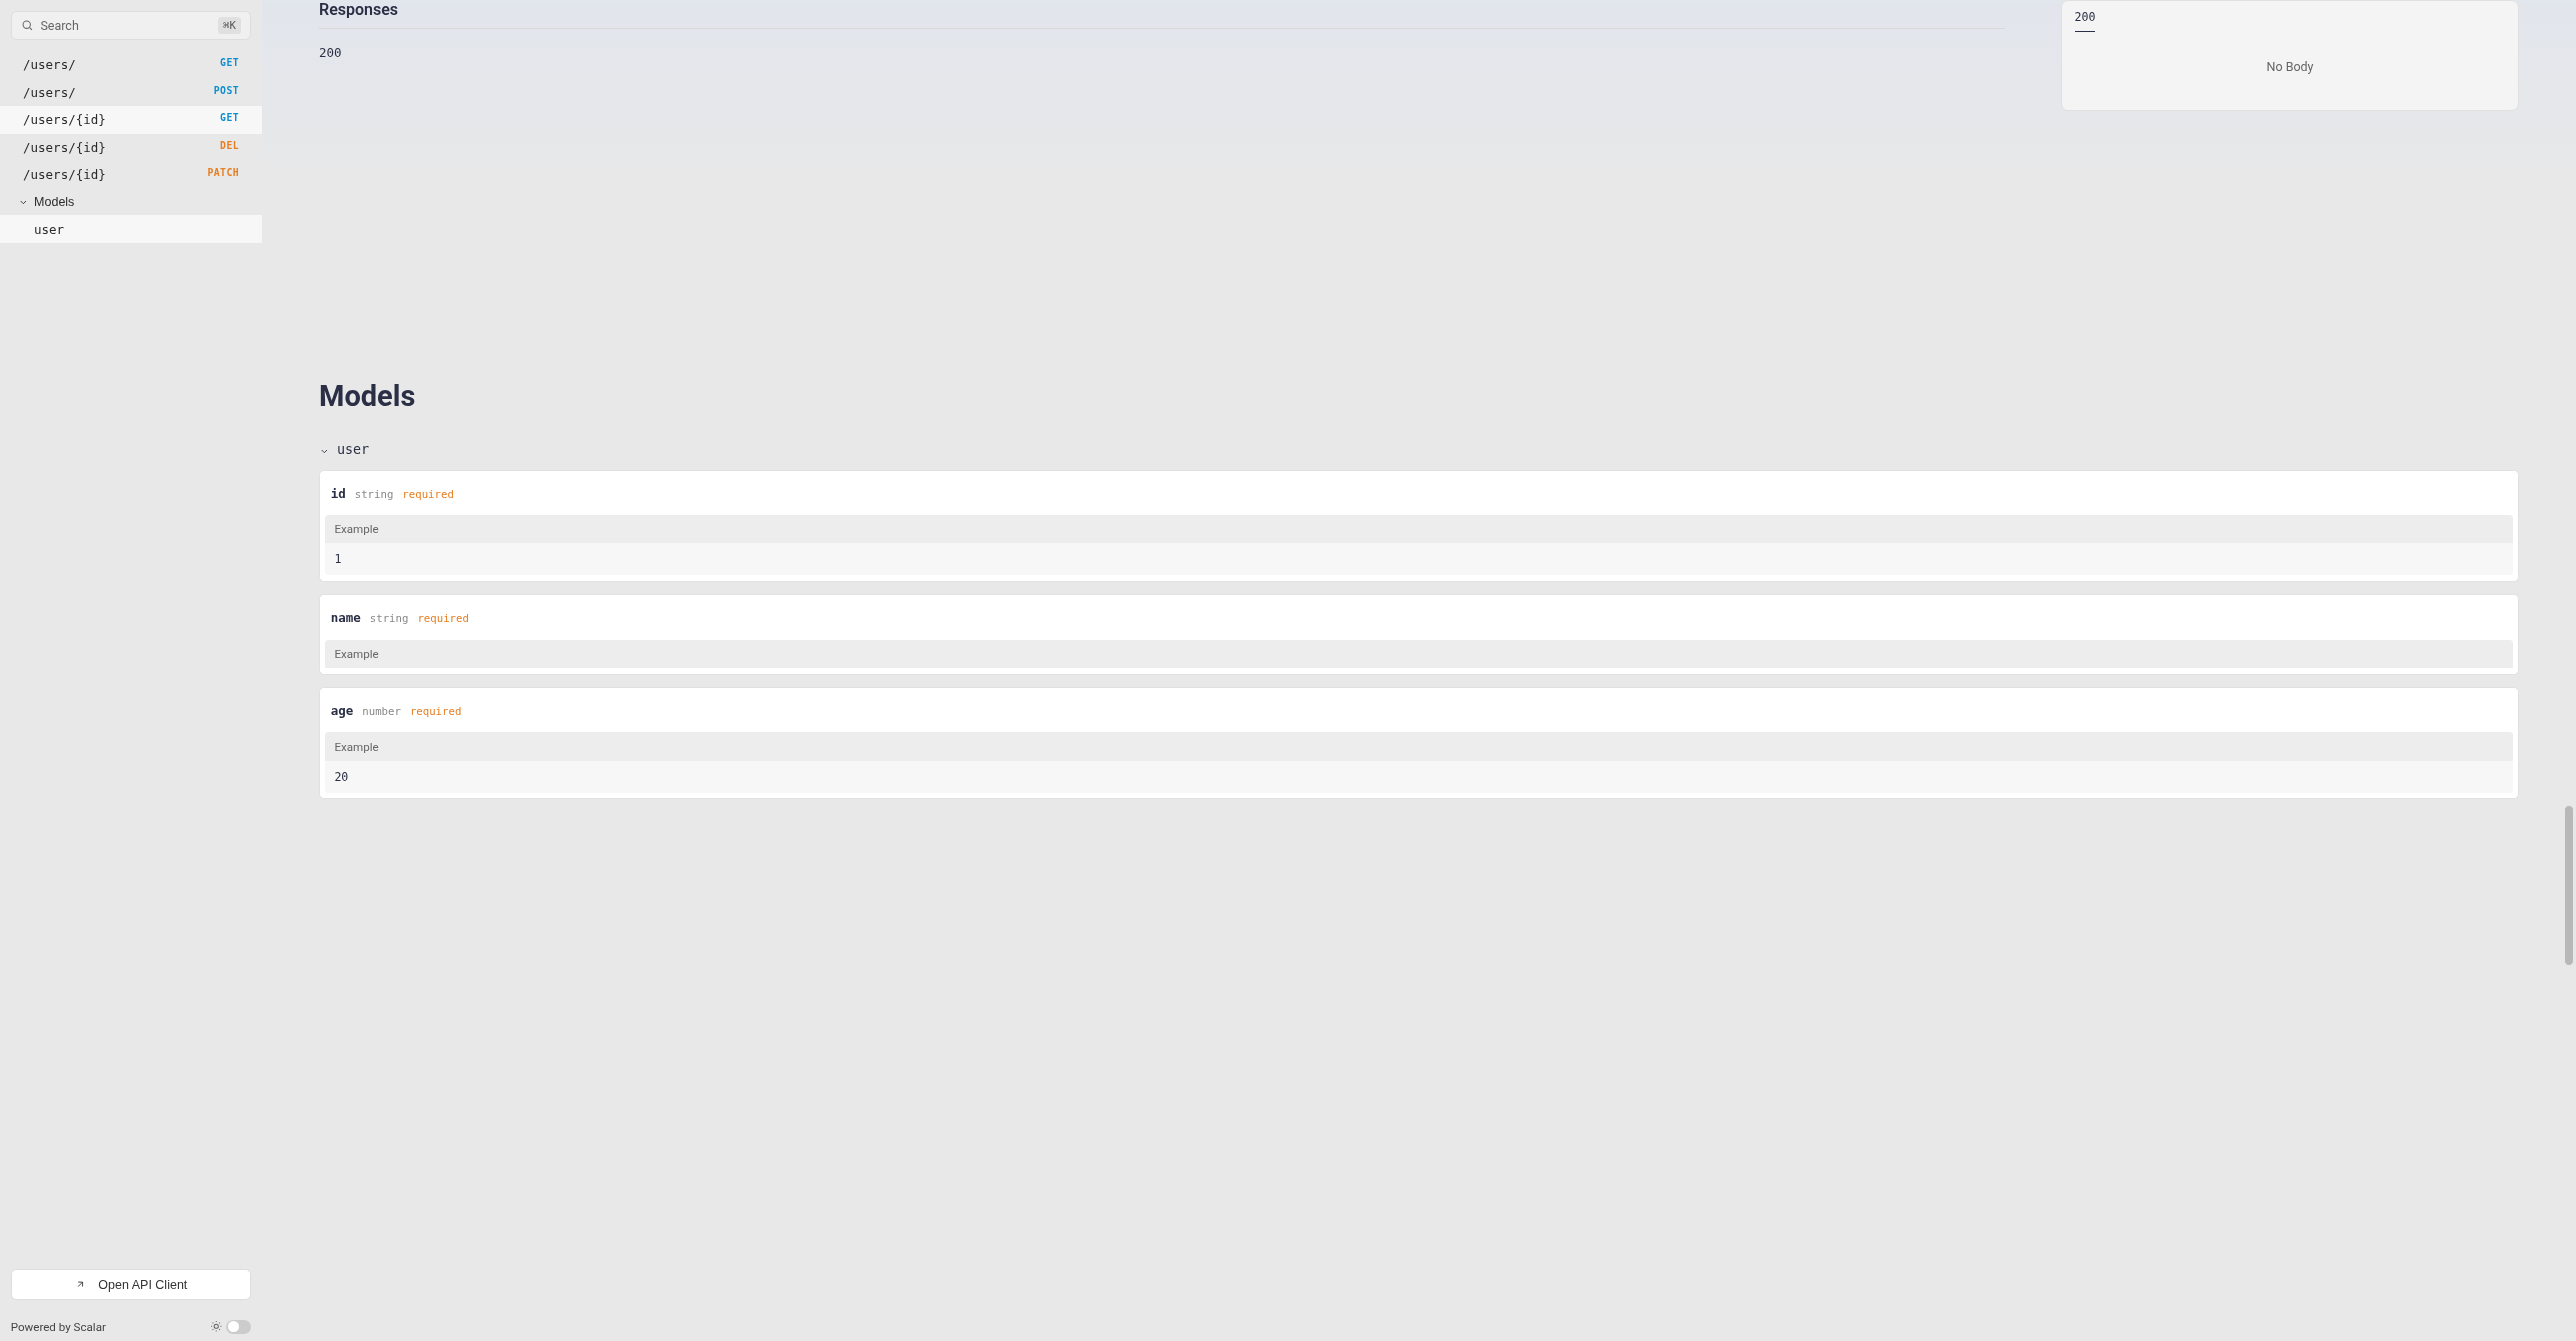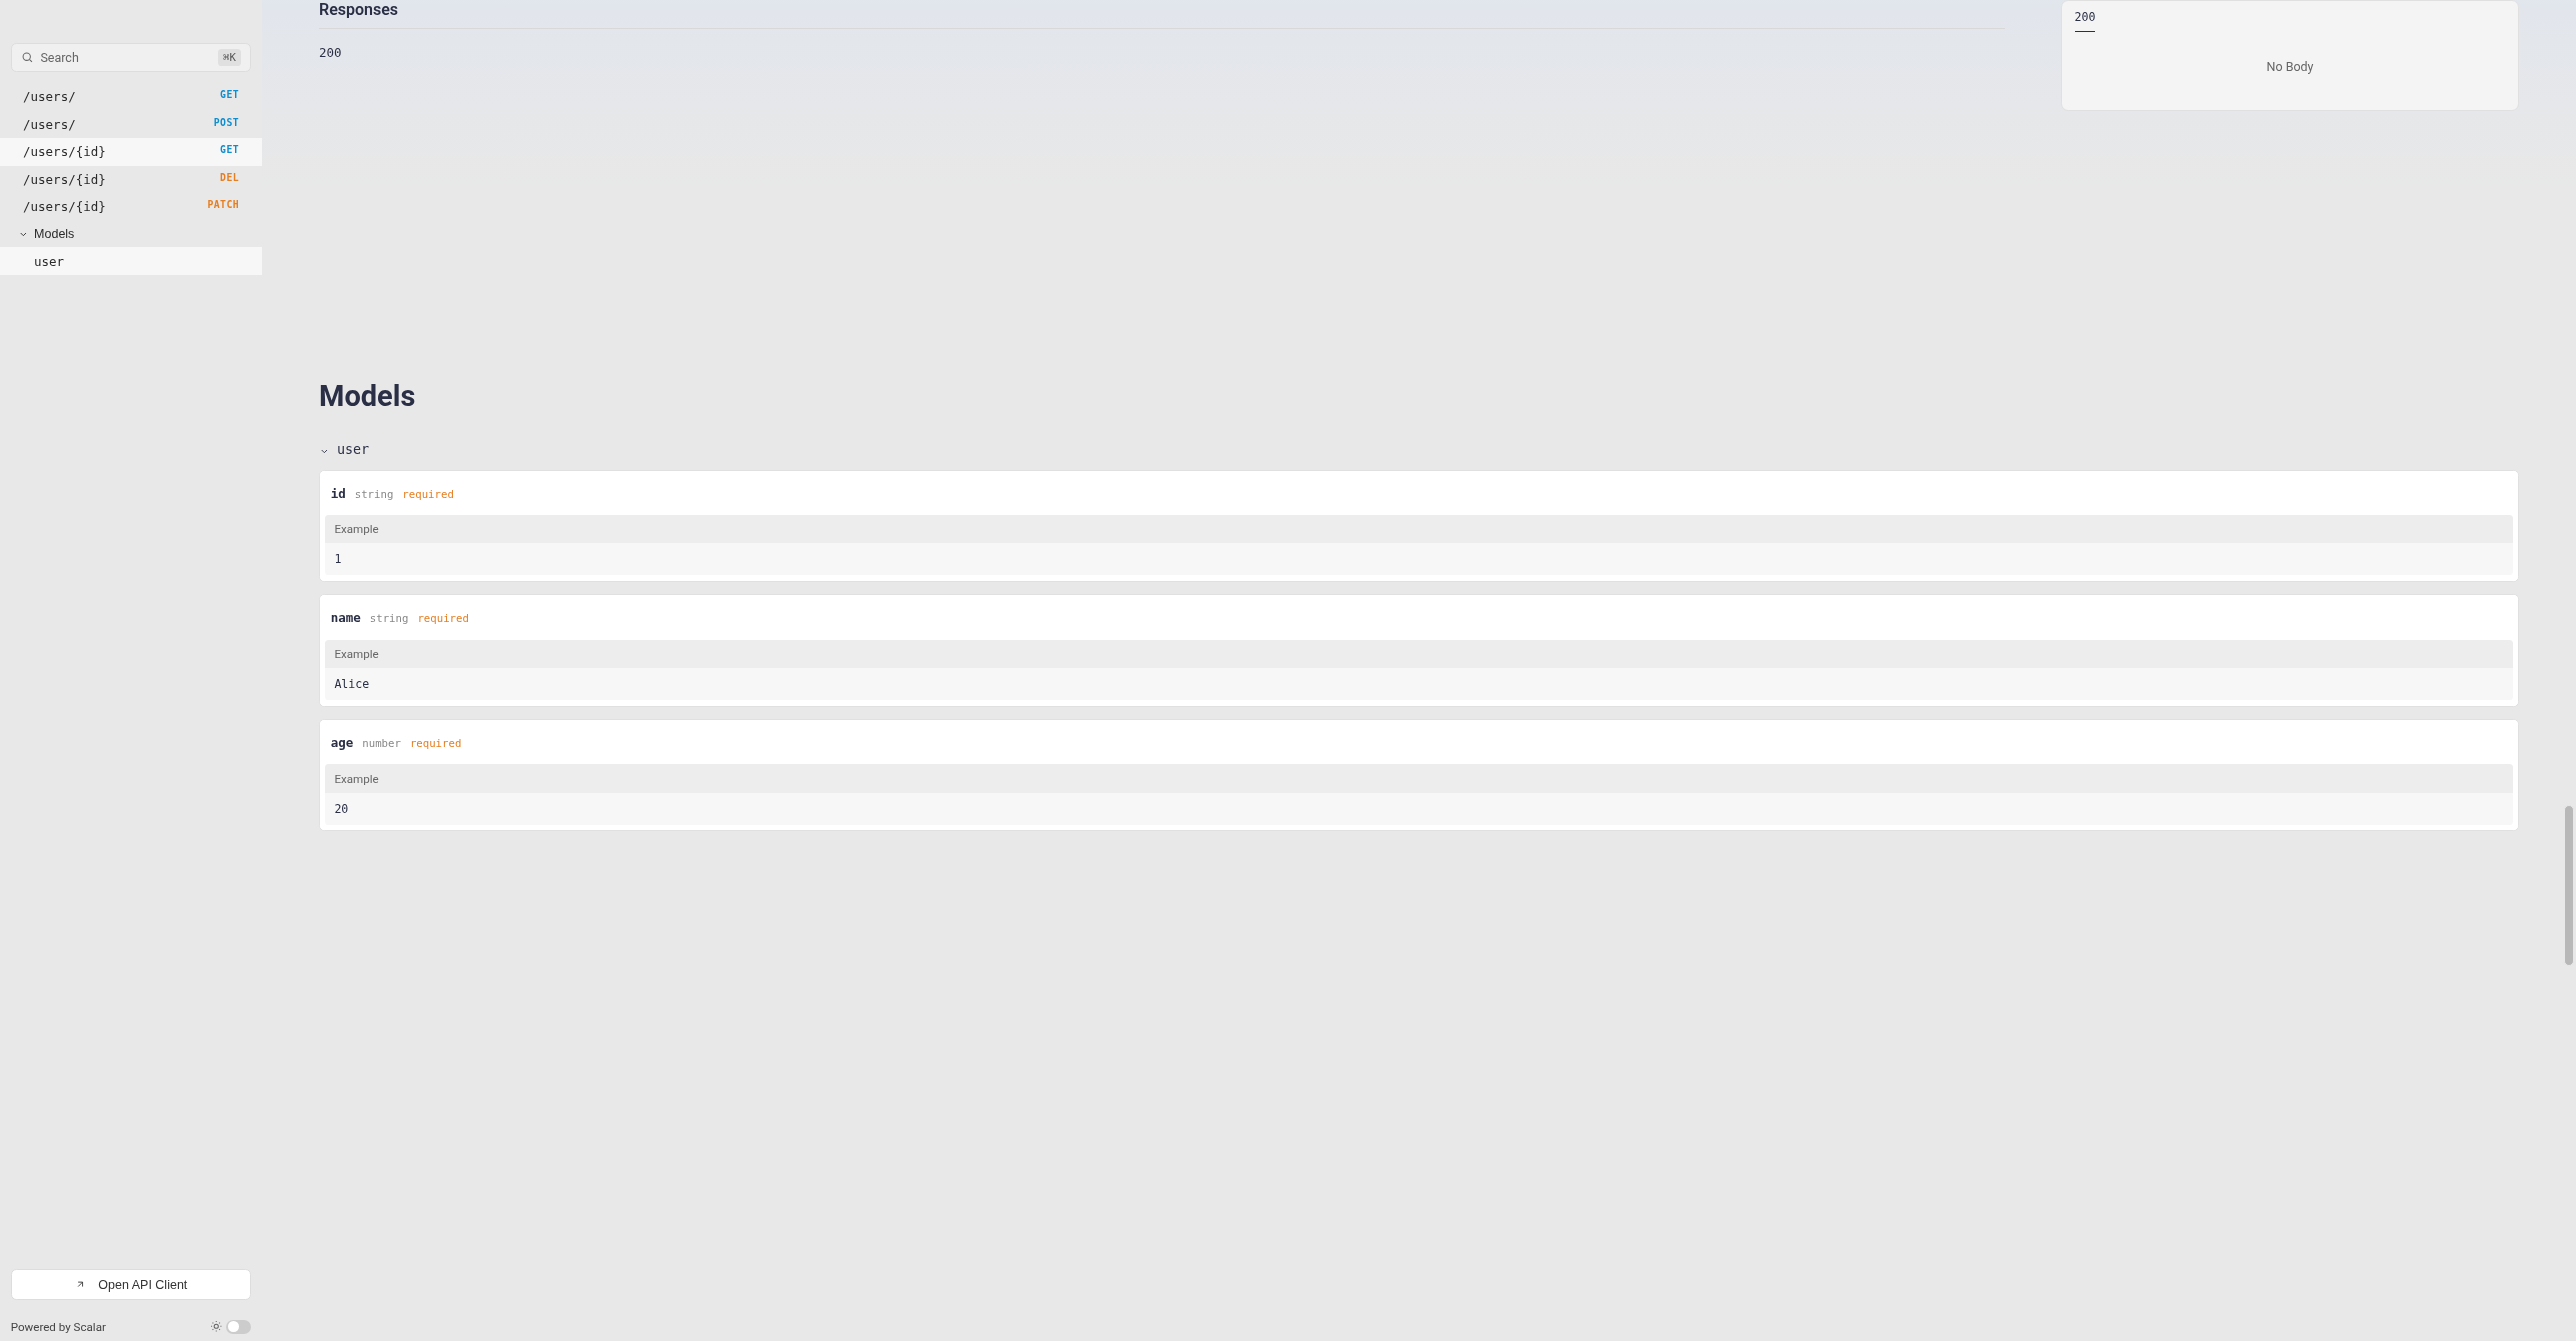--- a/index.html
+++ b/index.html
@@ -1,19 +1,19 @@
 <!DOCTYPE html>
 <html style="font-size:14.3px"><head>
 <meta charset="utf-8">
 <style>
 * { margin: 0; padding: 0; box-sizing: border-box; }
 html, body { height: 100%; font-family: -apple-system, BlinkMacSystemFont, "Segoe UI", Roboto, Helvetica, Arial, sans-serif; background: #e8e8e8; }
 .app { display: flex; height: 100vh; }
 .sidebar { width: 262px; background: #e8e8e8; display: flex; flex-direction: column; flex-shrink: 0; }
-.search-wrap { padding: 10.7px; margin-top: 32px; }
+.search-wrap { padding: 10.7px; }
 .search { display: flex; align-items: center; background: #f0f0f0; border: 0.9px solid #ddd; border-radius: 5.4px; padding: 5.4px 9px; gap: 7.2px; }
 .search svg { width: 12.5px; height: 12.5px; color: #666; flex-shrink: 0; }
 .search-text { flex: 1; color: #666; font-size: 12.5px; }
 .search-kbd { background: #e0e0e0; border-radius: 3.6px; padding: 1.8px 5.4px; font-size: 10.7px; color: #555; font-family: ui-monospace, monospace; }
 .nav { flex: 1; overflow: auto; }
 .nav-item { display: flex; align-items: flex-start; justify-content: space-between; padding: 6.3px 23px; font-size: 12.5px; color: #2a2a2a; cursor: pointer; font-family: ui-monospace, "SF Mono", Menlo, monospace; }
 .nav-item.active { background: #f7f7f7; }
 .method-badge { font-family: ui-monospace, "SF Mono", Menlo, monospace; font-size: 9.8px; font-weight: 700; letter-spacing: 0.4px; }
 .m-get { color: #0d8ecf; }
 .m-post { color: #0d8ecf; }
@@ -170,21 +170,20 @@
         </div>
 
         <div class="prop-card">
           <div class="prop-header">
             <span class="prop-name">name</span>
             <span class="prop-type">string</span>
             <span class="prop-req">required</span>
           </div>
           <div class="prop-body">
             <div class="example-label">Example</div>
-            <div class="example-value">Alice</div>
           </div>
         </div>
 
         <div class="prop-card">
           <div class="prop-header">
             <span class="prop-name">age</span>
             <span class="prop-type">number</span>
             <span class="prop-req">required</span>
           </div>
           <div class="prop-body">

